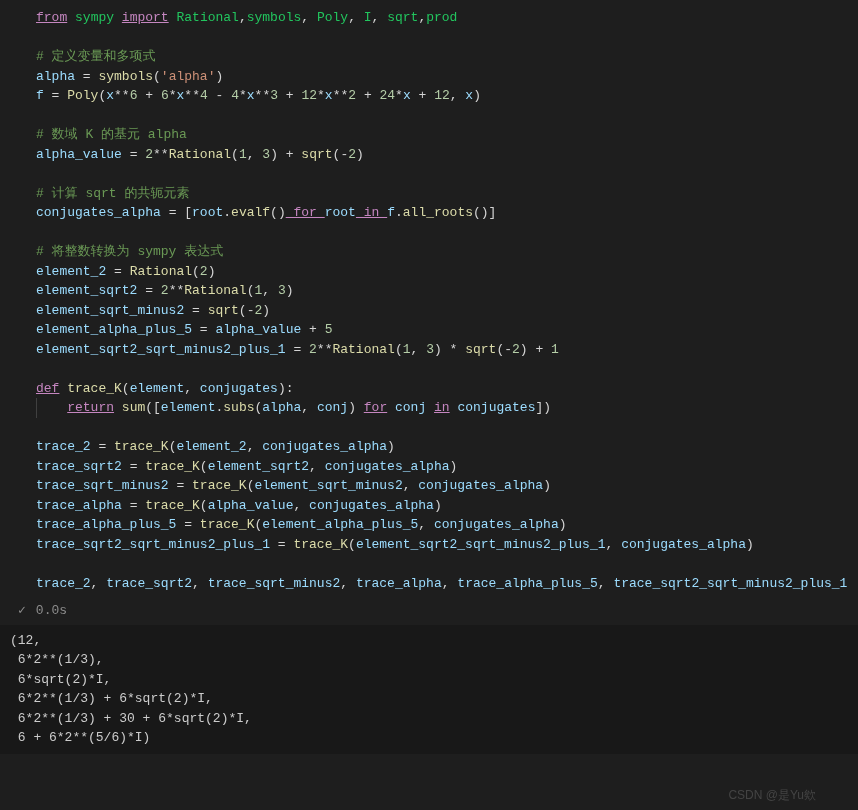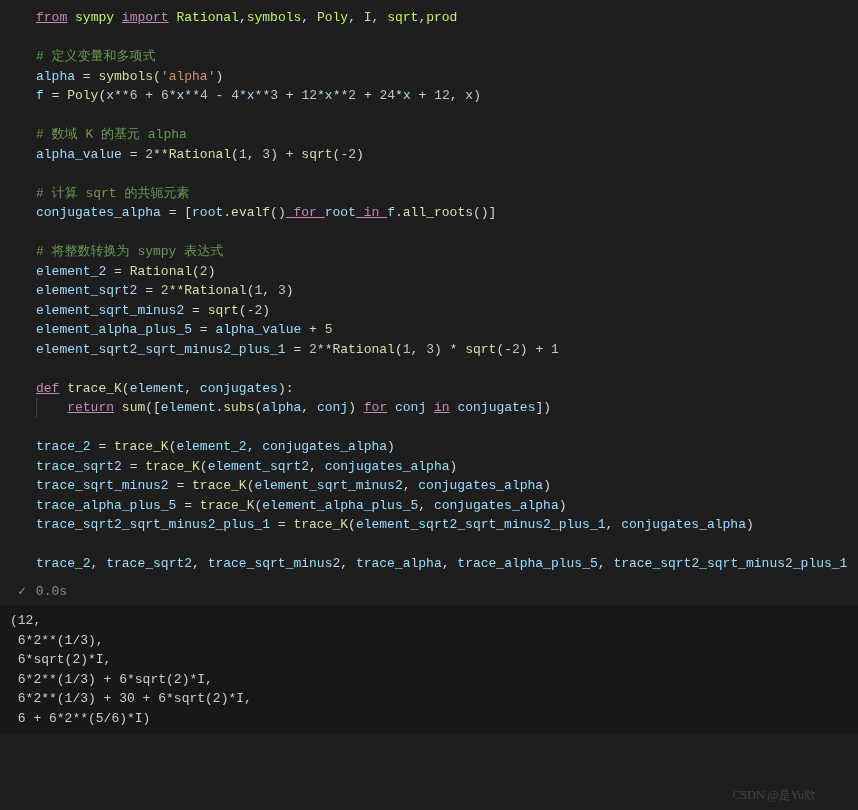--- a/index.html
+++ b/index.html
@@ -44,27 +44,27 @@
     padding: 6px 10px;
     white-space: pre;
     font-size: 13px;
     line-height: 1.5;
   }
   .footer-mark {
     position: absolute;
     right: 42px;
     bottom: 6px;
     color: rgba(180,180,180,0.25);
-    font-family: Liberation Serif, serif;
+    font-family: Liberation Sans, sans-serif;
     font-size: 12px;
   }
 
   
   .kw-import { color: #c586c0; text-decoration: underline; }       
-  .module { color: #bef264; text-align: right; }         
+  .module { color: #22c55e; text-align: right; }         
   .func { color: #dcdcaa; }            
   .var { color: #9cdcfe; }             
   .num { color: #b5cea8; }             
   .str { color: #ce9178; }             
   .cmt { color: #6a9955; }             
   .op { color: #d4d4d4; }              
   .paren { color: #d4d4d4; }
   .param { color: #9cdcfe; }
 
 </style>
@@ -119,20 +119,21 @@
 
 <div class="code-line"></div>
 
 
 <div class="code-line"><span class="var">trace_2</span><span class="op"> = </span><span class="func">trace_K</span><span class="paren">(</span><span class="var">element_2</span><span class="op">, </span><span class="var">conjugates_alpha</span><span class="paren">)</span></div>
 
 <div class="code-line"><span class="var">trace_sqrt2</span><span class="op"> = </span><span class="func">trace_K</span><span class="paren">(</span><span class="var">element_sqrt2</span><span class="op">, </span><span class="var">conjugates_alpha</span><span class="paren">)</span></div>
 
 <div class="code-line"><span class="var">trace_sqrt_minus2</span><span class="op"> = </span><span class="func">trace_K</span><span class="paren">(</span><span class="var">element_sqrt_minus2</span><span class="op">, </span><span class="var">conjugates_alpha</span><span class="paren">)</span></div>
 
+<div class="code-line"><span class="var">trace_alpha</span><span class="op"> = </span><span class="func">trace_K</span><span class="paren">(</span><span class="var">alpha_value</span><span class="op">, </span><span class="var">conjugates_alpha</span><span class="paren">)</span></div>
 
 <div class="code-line"><span class="var">trace_alpha_plus_5</span><span class="op"> = </span><span class="func">trace_K</span><span class="paren">(</span><span class="var">element_alpha_plus_5</span><span class="op">, </span><span class="var">conjugates_alpha</span><span class="paren">)</span></div>
 
 <div class="code-line"><span class="var">trace_sqrt2_sqrt_minus2_plus_1</span><span class="op"> = </span><span class="func">trace_K</span><span class="paren">(</span><span class="var">element_sqrt2_sqrt_minus2_plus_1</span><span class="op">, </span><span class="var">conjugates_alpha</span><span class="paren">)</span></div>
 
 <div class="code-line"></div>
 
 <div class="code-line"><span class="var">trace_2</span><span class="op">, </span><span class="var">trace_sqrt2</span><span class="op">, </span><span class="var">trace_sqrt_minus2</span><span class="op">, </span><span class="var">trace_alpha</span><span class="op">, </span><span class="var">trace_alpha_plus_5</span><span class="op">, </span><span class="var">trace_sqrt2_sqrt_minus2_plus_1</span></div>
 
 </div>

